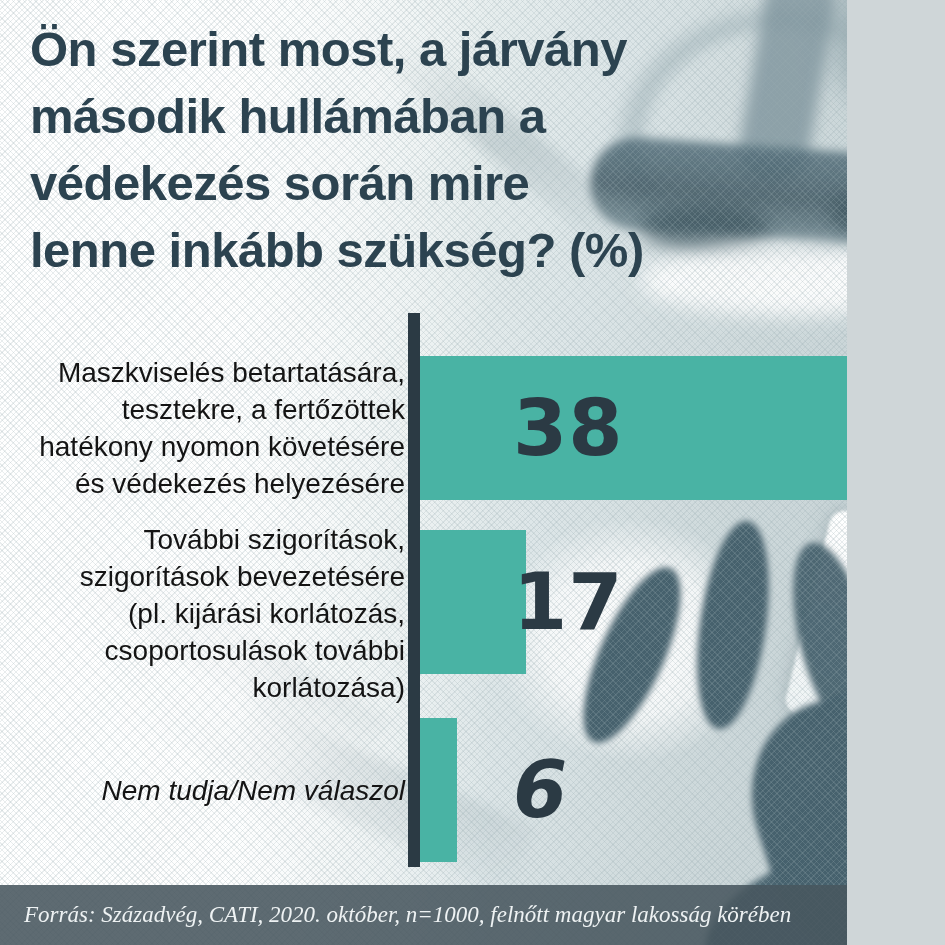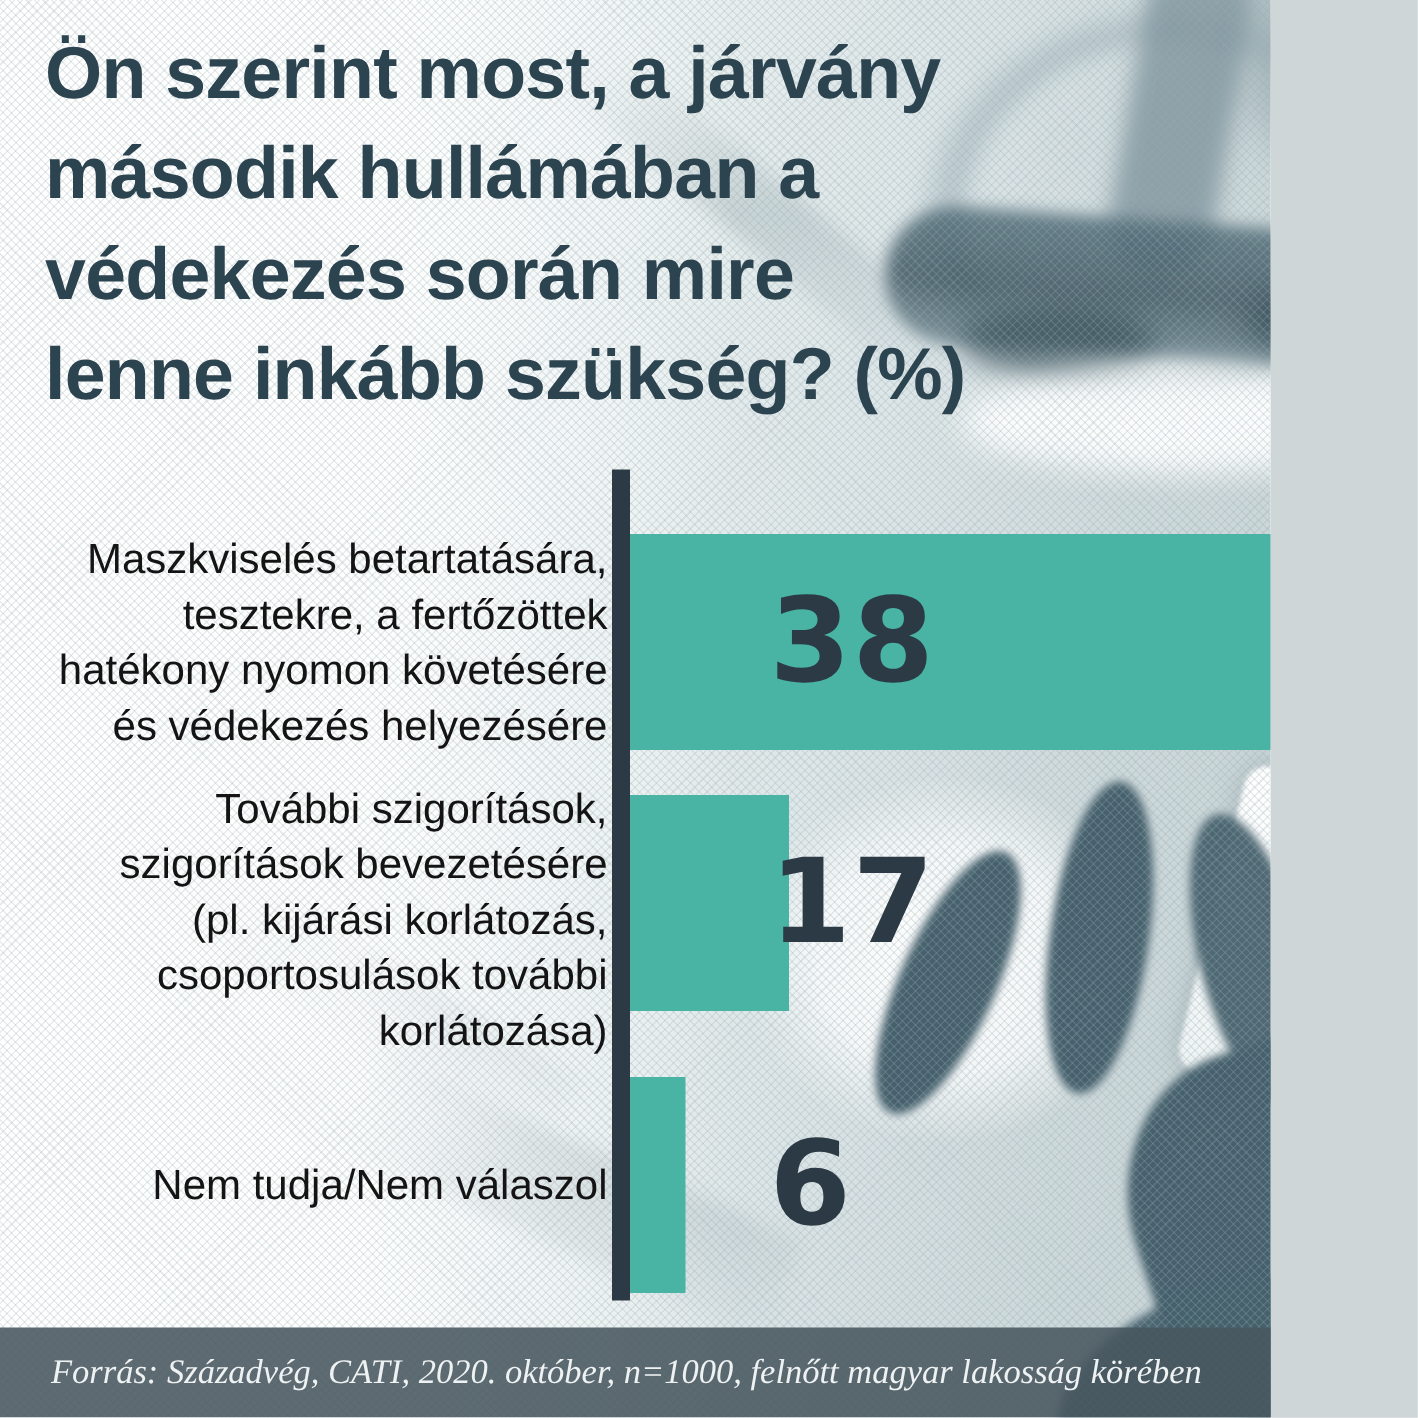--- a/index.html
+++ b/index.html
@@ -50,32 +50,32 @@
     background-image:
       repeating-linear-gradient(45deg,rgba(152,171,176,.22) 0 1px,transparent 1px 4px),
       repeating-linear-gradient(-45deg,rgba(152,171,176,.22) 0 1px,transparent 1px 4px);}
   
   .title{position:absolute;left:30px;top:16px;width:680px;margin:0;
     font-size:49px;font-weight:bold;line-height:1.37;color:#2c4350;letter-spacing:-.5px;}
   
   .chart{position:absolute;inset:0;}
   .axis{position:absolute;left:408px;top:313px;width:12px;height:554px;background:#2b3a44;}
   .row{position:absolute;left:0;width:945px;height:144px;}
-  .row1{top:318px;margin-top:38px;} .row2{top:518px;margin-top:12px;} .row3{top:718px;}
+  .row1{top:318px;margin-top:38px;} .row2{top:518px;margin-top:12px;} .row3{top:718px;font-style:italic;}
   .label{position:absolute;left:0;right:540px;top:50%;transform:translateY(-50%);
     text-align:right;font-size:28px;line-height:37px;color:#141414;}
   .row2 .label{transform:translateY(-44%);}
   .bar{position:absolute;left:420px;top:0;height:144px;background:#49b3a4;}
   .value{position:absolute;left:513px;top:50%;transform:translateY(-50%);
     font-family:"DejaVu Sans","Liberation Sans",sans-serif;
     font-size:78px;font-weight:bold;color:#2b3a44;letter-spacing:1px;}
   
   .footer{position:absolute;left:0;bottom:0;width:945px;height:60px;
     background:rgba(72,86,94,.88);display:flex;align-items:center;justify-content:space-between;
-    padding:0 34px;box-sizing:border-box;}
+    padding:0 24px;box-sizing:border-box;}
   .source{font-family:"Liberation Serif",serif;font-style:italic;font-size:23px;color:#eef2f3;}
   .brand{display:flex;align-items:center;gap:9px;}
   .brand svg{display:block;}
   .wordmark{font-family:"Liberation Serif",serif;color:#f4f7f7;letter-spacing:2px;white-space:nowrap;}
   .wordmark .big{font-size:26px;}
   .wordmark .small{font-size:17px;}
 </style>
 </head>
 <body>
 

